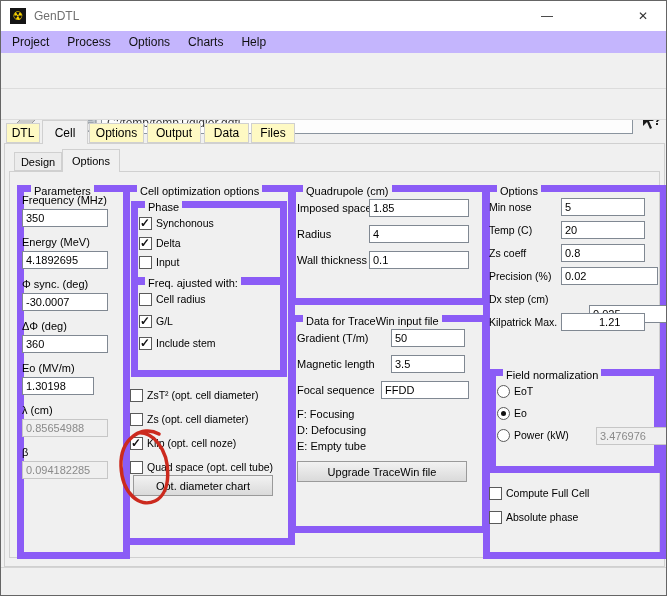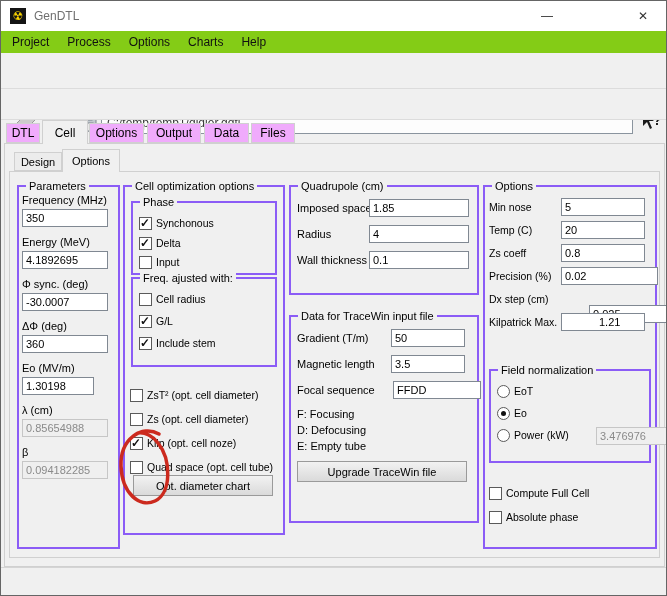--- a/index.html
+++ b/index.html
@@ -5,37 +5,37 @@
   html,body{margin:0;padding:0}
   body{font-family:"Liberation Sans",sans-serif;background:#ffffff}
   #win{position:relative;width:667px;height:596px;background:#f0f0f0;border:1px solid #656565;box-sizing:border-box;overflow:hidden}
   .abs{position:absolute}
   
   #titlebar{position:absolute;left:0;top:0;width:100%;height:30px;background:#ffffff}
   #app-icon{position:absolute;left:9px;top:7px;width:16px;height:16px;background:#141414;color:#ffd800;font-size:12px;line-height:16px;text-align:center}
   #win-title{position:absolute;left:33px;top:8px;font-size:12px;color:#6f6f6f}
   .win-btn{position:absolute;top:0;width:46px;height:30px;display:flex;align-items:center;justify-content:center;font-size:12px;color:#333}
   
-  #menubar{position:absolute;left:0;top:30px;width:100%;height:22px;background:#84cc16;display:flex;align-items:flex-end;padding-left:2px}
+  #menubar{position:absolute;left:0;top:30px;width:100%;height:22px;background:#c4b5fd;display:flex;align-items:flex-end;padding-left:2px}
   .menu-item{padding:0 9px;font-size:12px;color:#111;height:22px;line-height:22px}
   
   #toolbar{position:absolute;left:0;top:52px;width:100%;height:35px;border-bottom:1px solid #dcdcdc;background:#f0f0f0}
   #path-field{position:absolute;left:100px;top:59px;width:532px;height:22px;border:1px solid #8a949e;background:#fdfdfd;font:12px "Liberation Sans",sans-serif;color:#3a3a3a;padding:0 5px;box-sizing:border-box}
   
   #runbar{position:absolute;left:0;top:88px;width:100%;height:30px;border-bottom:1px solid #dcdcdc;background:#f0f0f0}
   #run-label{position:absolute;left:106px;top:94px;font-size:12px;font-weight:bold;color:#000}
   
-  .tab{position:absolute;top:122px;height:20px;background:#f0abfc;border:1px solid #d0d0d0;font-size:12px;display:flex;align-items:center;justify-content:center;box-sizing:border-box;z-index:2}
+  .tab{position:absolute;top:122px;height:20px;background:#fef9c3;border:1px solid #d0d0d0;font-size:12px;display:flex;align-items:center;justify-content:center;box-sizing:border-box;z-index:2}
   .tab.active{top:119px;height:24px;background:#f0f0f0;border-bottom:none;z-index:3}
   .subtab{position:absolute;top:151px;height:19px;background:#ececec;border:1px solid #d0d0d0;font-size:11px;display:flex;align-items:center;justify-content:center;box-sizing:border-box;z-index:2}
   .subtab.active{top:148px;height:23px;background:#f0f0f0;border-bottom:none;z-index:3}
   #main-panel{position:absolute;left:3px;top:142px;width:661px;height:424px;border:1px solid #d0d0d0;background:#f0f0f0;box-sizing:border-box;z-index:1}
   #sub-panel{position:absolute;left:8px;top:170px;width:651px;height:387px;border:1px solid #d0d0d0;background:#f0f0f0;box-sizing:border-box;z-index:1}
   
-  .group{position:absolute;border:2px solid #8b5cf6;z-index:2}
+  .group{position:absolute;border:7px solid #8b5cf6;z-index:2}
   .legend{position:absolute;top:-7px;left:7px;background:#f0f0f0;padding:0 3px;font-size:11px;white-space:nowrap}
   .lbl{position:absolute;font-size:11px;white-space:nowrap;color:#000;z-index:3}
   .lbl-sm{font-size:10.5px}
   .field{position:absolute;height:18px;border:1px solid #808892;background:#fff;font:11px "Liberation Sans",sans-serif;padding:0 3px;box-sizing:border-box;color:#000;z-index:3}
   .field.disabled{background:#efefef;color:#8a8a8a;border-color:#c6c6c6}
   .btn{position:absolute;border:1px solid #9a9a9a;background:linear-gradient(#f2f2f2,#dadada);font-size:11px;display:flex;align-items:center;justify-content:center;z-index:3;box-sizing:border-box}
   
   .cb,.radio{position:absolute;display:flex;align-items:center;gap:4px;height:16px;font-size:10.5px;white-space:nowrap;z-index:3}
   .cb .box{width:13px;height:13px;border:1px solid #5a5a5a;background:#fff;display:inline-block;position:relative;flex:0 0 13px;box-sizing:border-box}
   .cb.checked .box::after{content:"✓";position:absolute;left:0px;top:-2px;font-size:12px;font-weight:bold;color:#111}
@@ -209,21 +209,21 @@
   <input class="field" style="left: 368px; top: 250px; width: 100px;" type="text" value="0.1">
 
   <div class="group" style="left:288px;top:314px;width:186px;height:204px">
     <span class="legend">Data for TraceWin input file</span>
   </div>
   <div class="lbl" style="left:296px;top:331px">Gradient (T/m)</div>
   <input class="field" style="left: 390px; top: 328px; width: 74px;" type="text" value="50">
   <div class="lbl" style="left:296px;top:357px">Magnetic length</div>
   <input class="field" style="left: 390px; top: 354px; width: 74px;" type="text" value="3.5">
   <div class="lbl" style="left:296px;top:383px">Focal sequence</div>
-  <input class="field" style="left: 392px; top: 380px; width: 88px;" type="text" value="FFDD">
+  <input class="field" style="left: 380px; top: 380px; width: 88px;" type="text" value="FFDD">
   <div class="lbl" style="left:296px;top:407px">F: Focusing</div>
   <div class="lbl" style="left:296px;top:423px">D: Defocusing</div>
   <div class="lbl" style="left:296px;top:439px">E: Empty tube</div>
   <div class="btn" style="left:296px;top:460px;width:170px;height:21px">Upgrade TraceWin file</div>
 
   <div class="group" style="left:482px;top:184px;width:170px;height:360px">
     <span class="legend">Options</span>
   </div>
   <div class="lbl lbl-sm" style="left:488px;top:200px">Min nose</div>
   <input class="field" style="left: 560px; top: 197px; width: 84px;" type="text" value="5">

